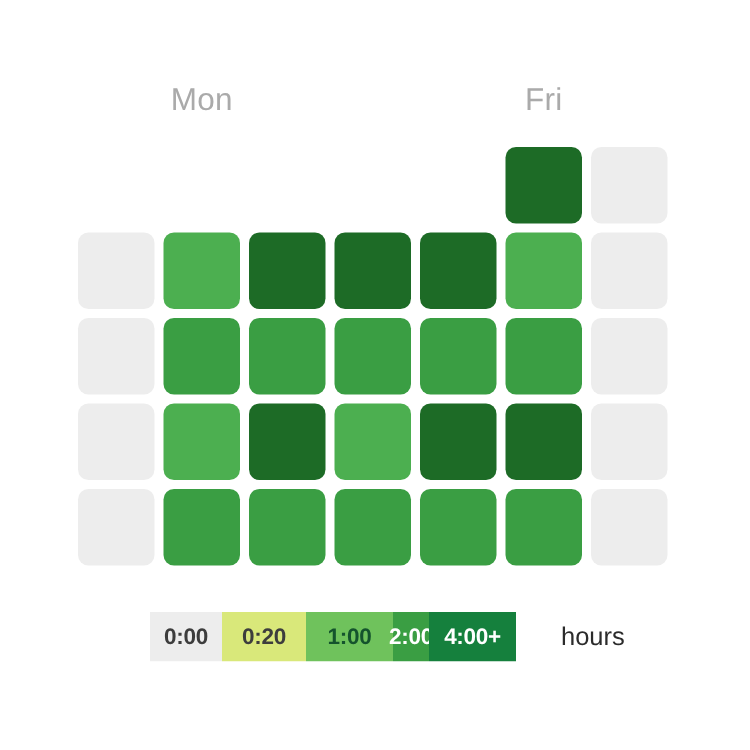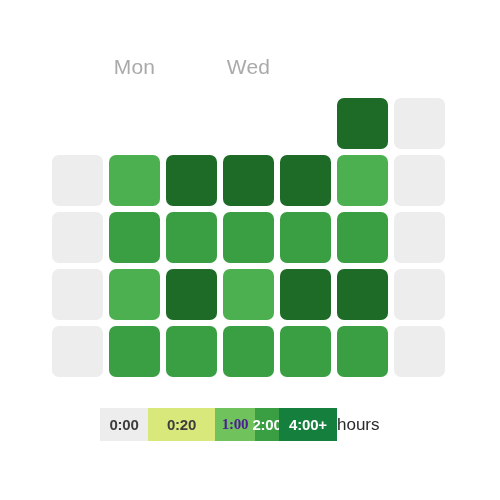--- a/index.html
+++ b/index.html
@@ -62,20 +62,21 @@
   }
 
   
   .legend {
     position: absolute;
     left: 100px;
     top: 408px;
     height: 33px;
     display: flex;
     align-items: flex-end;
+    gap: 30px;
   }
   .legend-scale {
     display: flex;
     align-items: stretch;
     height: 33px;
     overflow: hidden;
   }
   .legend-swatch {
     height: 33px;
     display: flex;
@@ -97,21 +98,21 @@
     white-space: nowrap;
   }
 </style>
 </head>
 <body>
 
 <div id="heatmap-widget">
 
   <div class="day-labels">
       <div class="day-label" style="left: 57px;">Mon</div>
-      <div class="day-label" style="left: 171px;">Wed</div>
+      <div class="day-label" style="left: 285px;">Fri</div>
     </div>
 
   <div class="grid">
       <div class="cell" style="left: 285px; top: 0px; background: rgb(29, 107, 38);"></div>
       <div class="cell" style="left: 342px; top: 0px; background: rgb(237, 237, 237);"></div>
       <div class="cell" style="left: 0px; top: 57px; background: rgb(237, 237, 237);"></div>
       <div class="cell" style="left: 57px; top: 57px; background: rgb(76, 175, 80);"></div>
       <div class="cell" style="left: 114px; top: 57px; background: rgb(29, 107, 38);"></div>
       <div class="cell" style="left: 171px; top: 57px; background: rgb(29, 107, 38);"></div>
       <div class="cell" style="left: 228px; top: 57px; background: rgb(29, 107, 38);"></div>
@@ -136,21 +137,21 @@
       <div class="cell" style="left: 114px; top: 228px; background: rgb(58, 158, 67);"></div>
       <div class="cell" style="left: 171px; top: 228px; background: rgb(58, 158, 67);"></div>
       <div class="cell" style="left: 228px; top: 228px; background: rgb(58, 158, 67);"></div>
       <div class="cell" style="left: 285px; top: 228px; background: rgb(58, 158, 67);"></div>
       <div class="cell" style="left: 342px; top: 228px; background: rgb(237, 237, 237);"></div>
     </div>
 
   <div class="legend">
     <div class="legend-scale">
         <div class="legend-swatch" style="background: rgb(237, 237, 237); color: rgb(61, 61, 61); width: 48px;">0:00</div>
-        <div class="legend-swatch" style="background: rgb(217, 232, 122); color: rgb(61, 61, 61); width: 67px;">0:20</div>
-        <div class="legend-swatch" style="background: rgb(111, 194, 92); color: #4c1d95; width: 40px; font-family: Liberation Serif, serif;">1:00</div>
+        <div class="legend-swatch" style="background: rgb(217, 232, 122); color: rgb(61, 61, 61); width: 56px;">0:20</div>
+        <div class="legend-swatch" style="background: rgb(111, 194, 92); color: #14532d; width: 58px;">1:00</div>
         <div class="legend-swatch" style="background: rgb(58, 158, 67); color: rgb(255, 255, 255); width: 24px;">2:00</div>
         <div class="legend-swatch" style="background: #15803d; color: rgb(255, 255, 255); width: 58px;">4:00+</div>
       </div>
     <div class="legend-unit">hours</div>
   </div>
 
 </div>
 
 </body></html>

